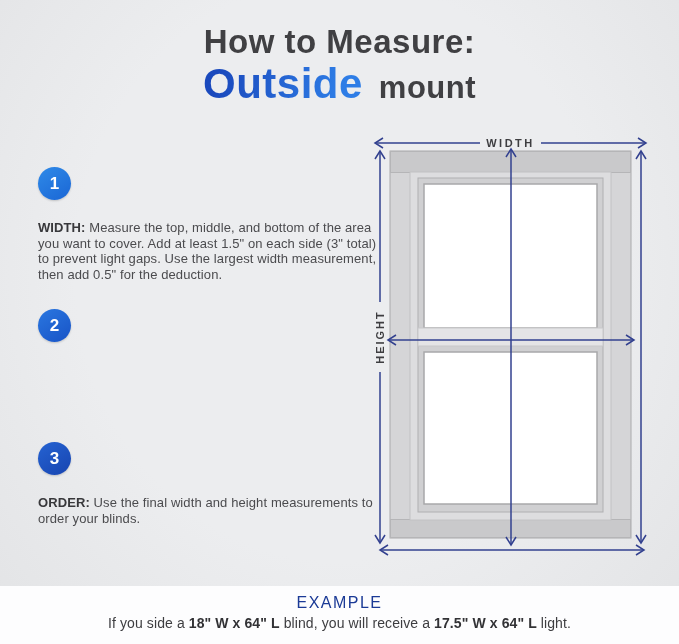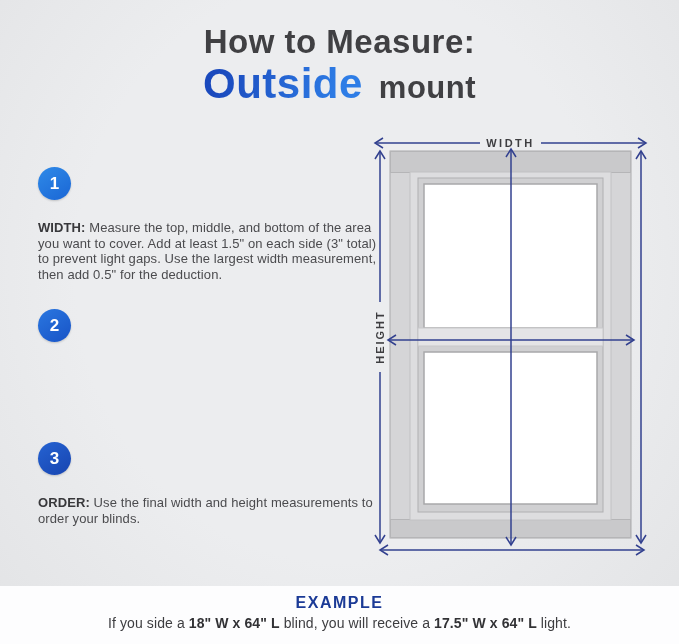--- a/index.html
+++ b/index.html
@@ -85,21 +85,21 @@
   .footer {
     position: absolute;
     left: 0; top: 586px;
     width: 679px; height: 58px;
     background: #fdfdfe;
     text-align: center;
   }
   .example-heading {
     margin-top: 8px;
     font-size: 16px;
-    font-weight: 700;
+    font-weight: 400;
     color: #1b3a96;
     letter-spacing: 1.5px;
   }
   .example-text {
     margin-top: 3px;
     font-size: 14px;
     color: #3d3d40;
     letter-spacing: 0.1px;
   }
   .example-text b { color: #323235; }

